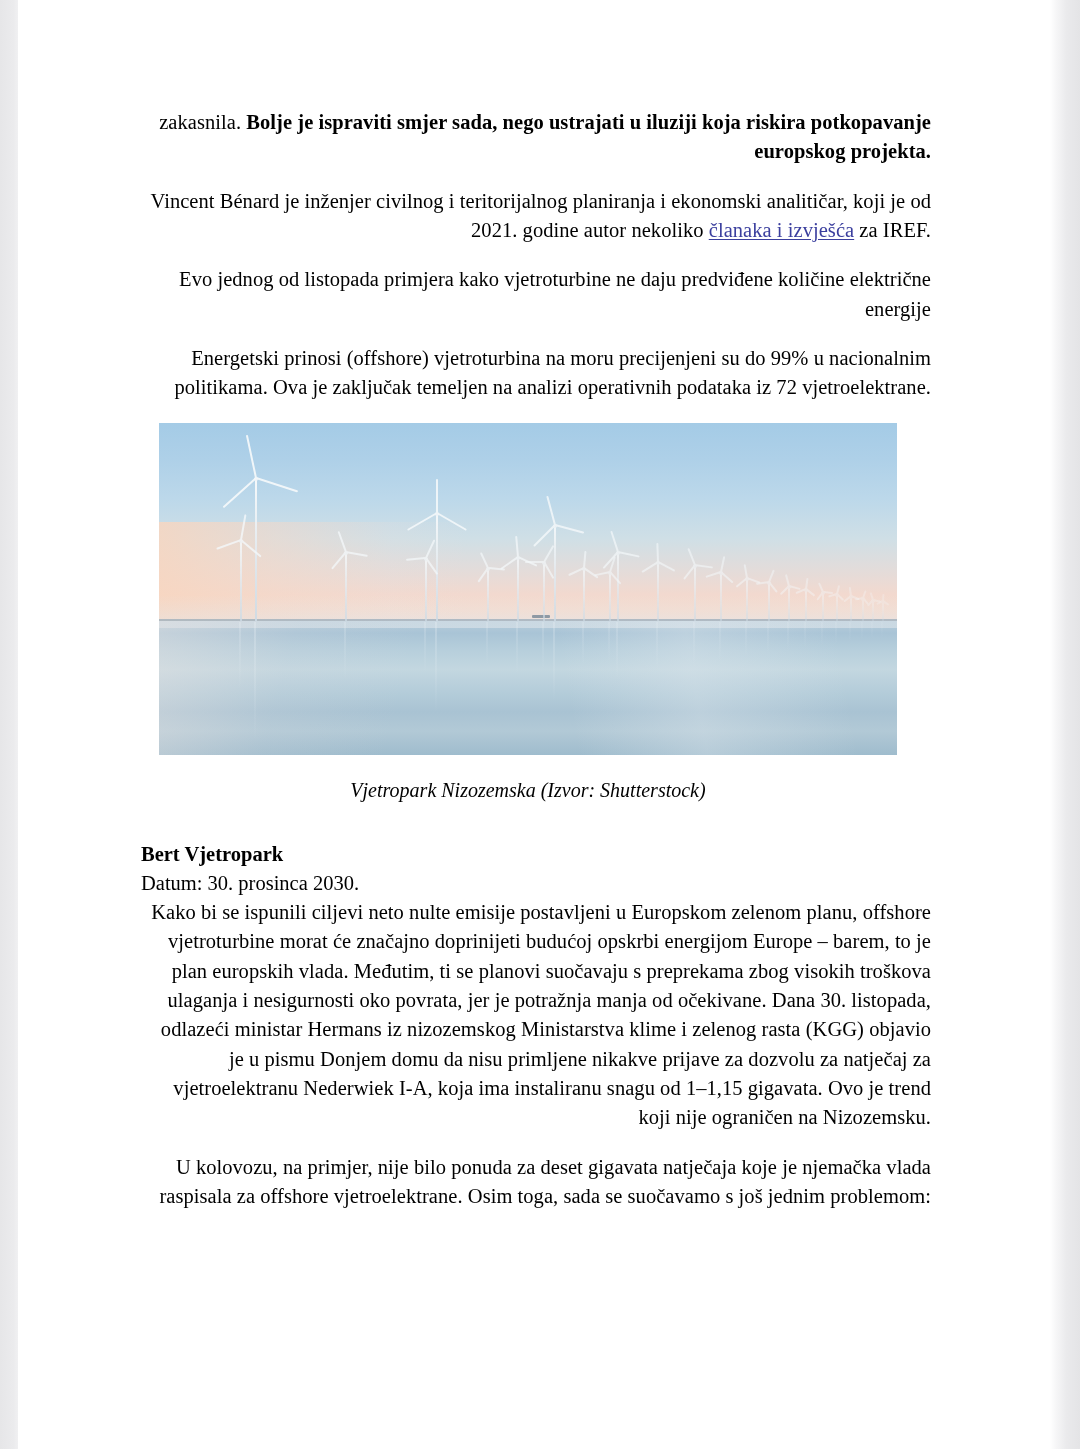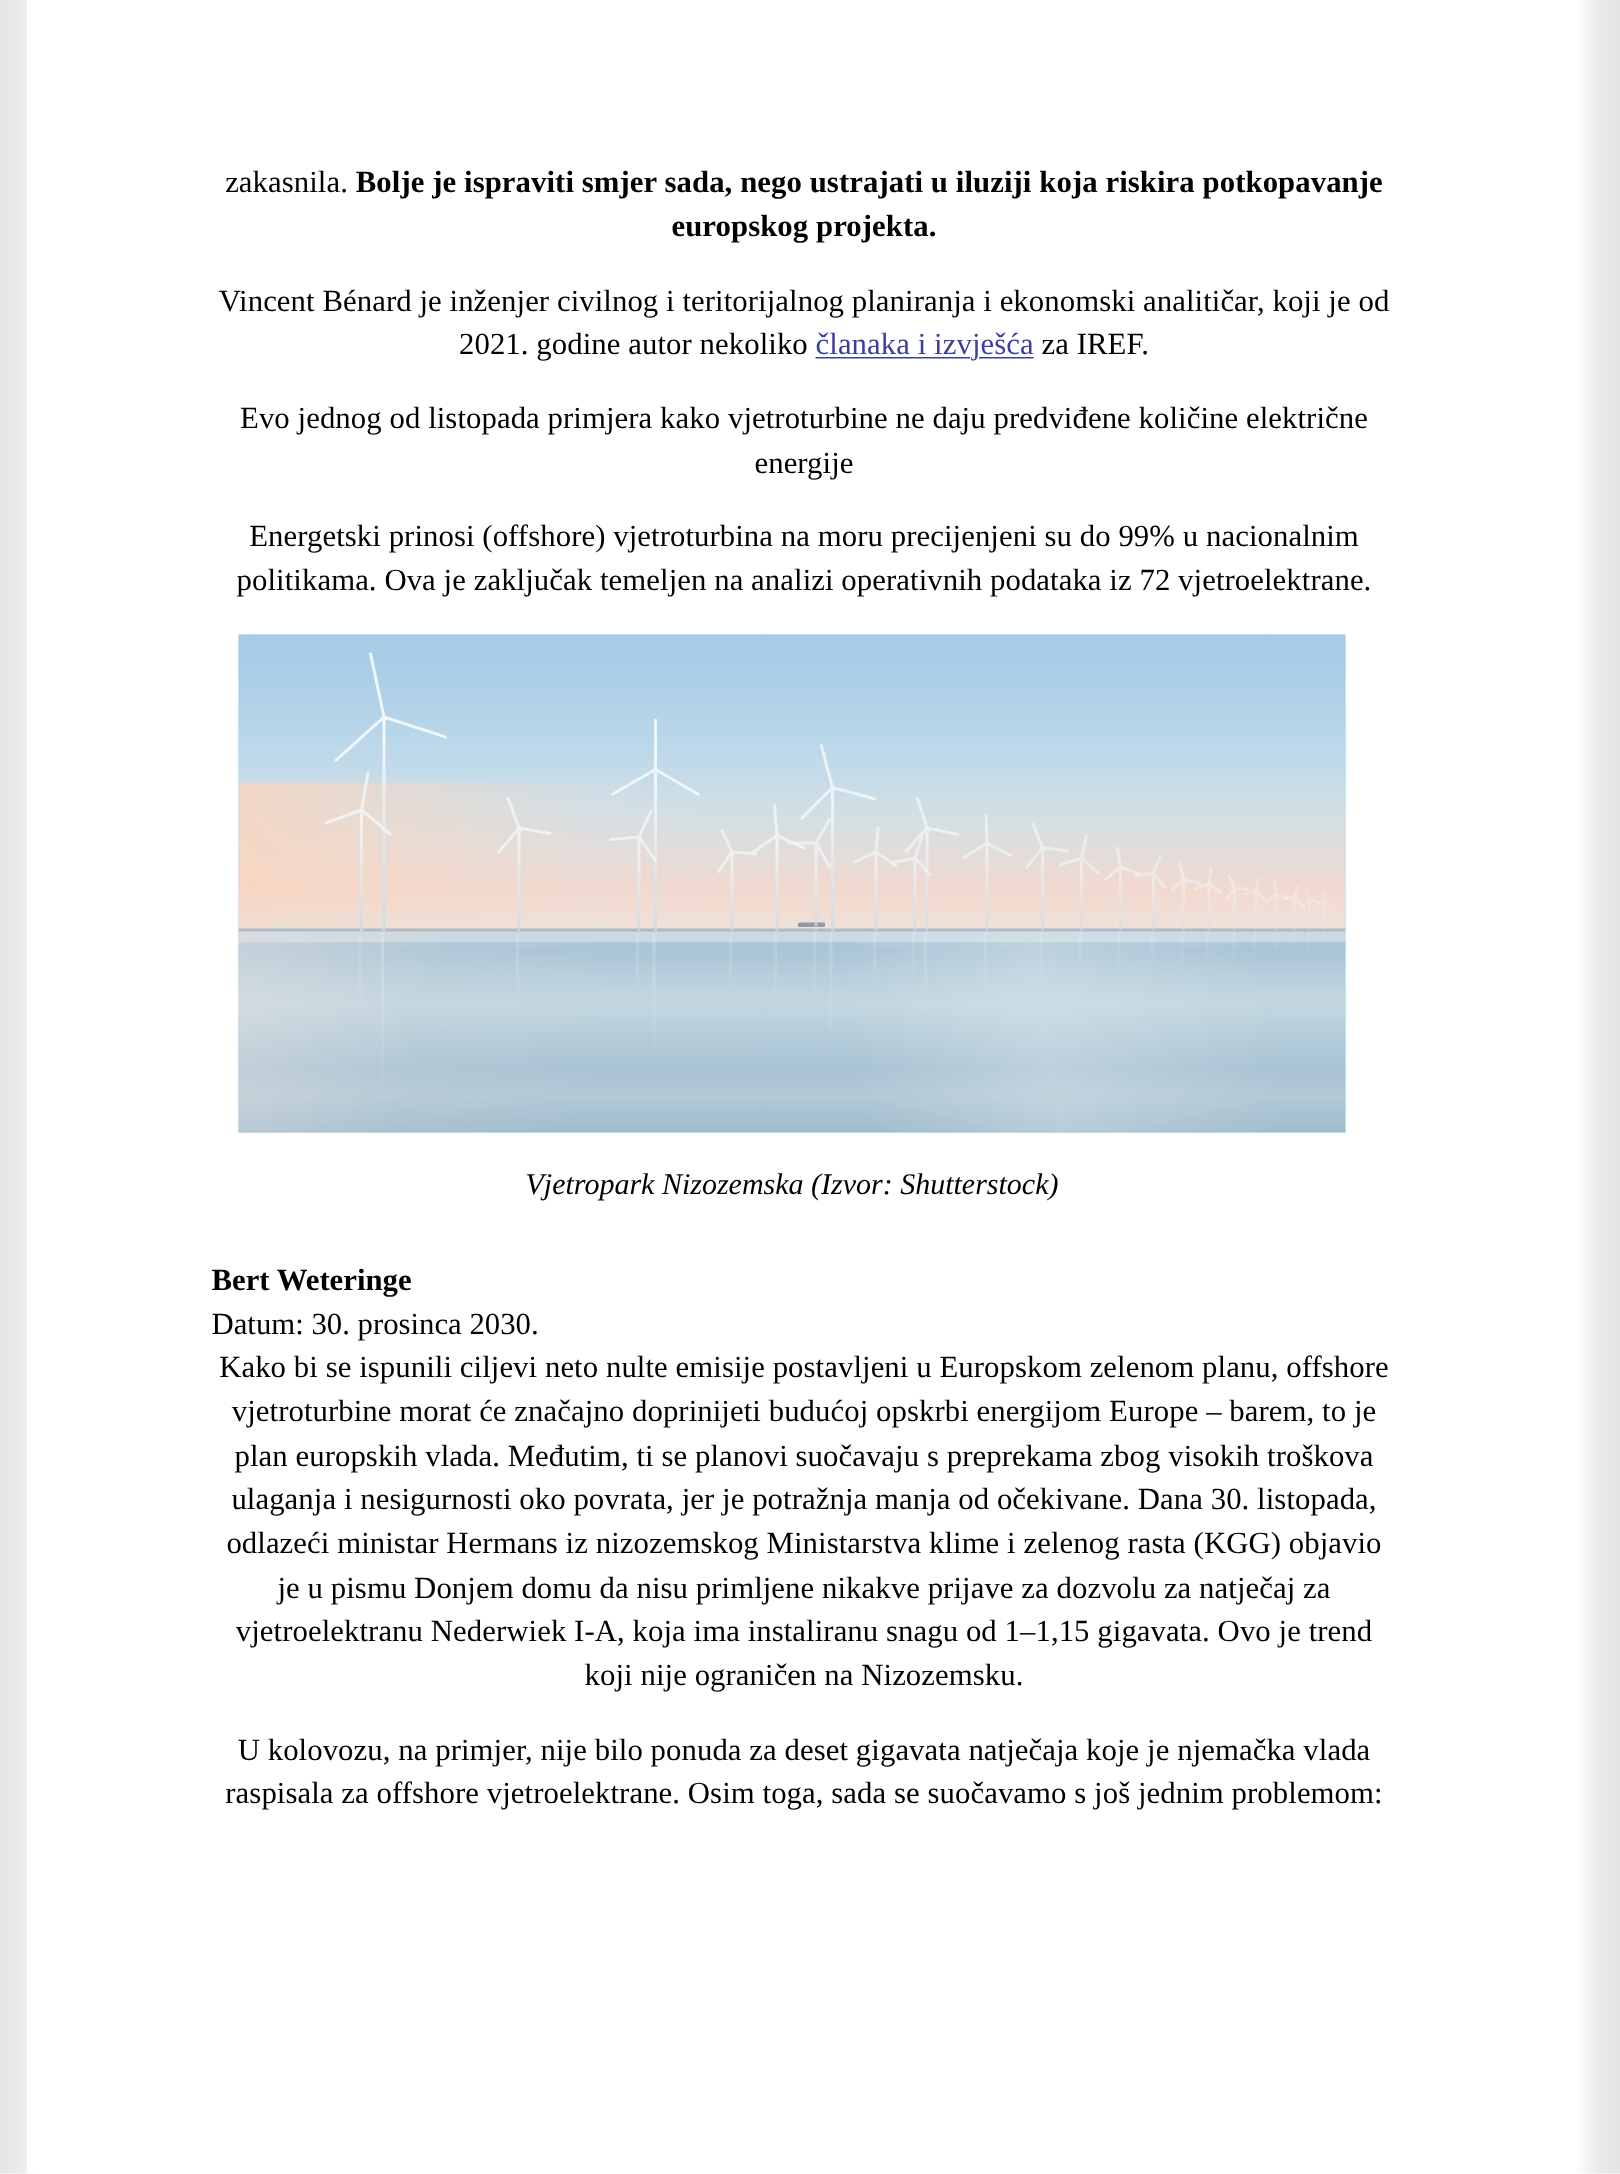--- a/index.html
+++ b/index.html
@@ -48,21 +48,21 @@
     left: 123px;
     top: 108px;
     width: 790px;
   }
 
   p.para {
     margin: 0 0 20px 0;
     font-size: 20.5px;
     line-height: 1.43;
     color: #000000;
-    text-align: center;
+    text-align: right;
     letter-spacing: 0.05px;
   }
 
   .b { font-weight: bold; }
 
   a.doc-link,
   .doc-link {
     color: #3b3f9e;
     text-decoration: none;
   }
@@ -461,21 +461,21 @@
               <div class="blade" style="width: 7px; bottom: 19px; transform: rotate(274deg);"></div>
             </div>
             <div class="reflection" style="left: 97.9%; height: 16.15px; bottom: auto; top: calc(59.7% + 1px); position: absolute; opacity: 0.1485;"></div>
           </div>
       </div>
 
       <div class="caption">Vjetropark Nizozemska (Izvor: Shutterstock)</div>
     </div>
 
     <div class="byline">
-      <span class="name">Bert Weteringe</span>
+      <span class="name">Bert Vjetropark</span>
       <span class="date">Datum: 30. prosinca 2030.</span>
     </div>
 
     <p class="para tail">Kako bi se ispunili ciljevi neto nulte emisije postavljeni u Europskom zelenom planu, offshore vjetroturbine morat će značajno doprinijeti budućoj opskrbi energijom Europe – barem, to je plan europskih vlada. Međutim, ti se planovi suočavaju s preprekama zbog visokih troškova ulaganja i nesigurnosti oko povrata, jer je potražnja manja od očekivane. Dana 30. listopada, odlazeći ministar Hermans iz nizozemskog Ministarstva klime i zelenog rasta (KGG) objavio je u pismu Donjem domu da nisu primljene nikakve prijave za dozvolu za natječaj za vjetroelektranu Nederwiek I-A, koja ima instaliranu snagu od 1–1,15 gigavata. Ovo je trend koji nije ograničen na Nizozemsku.</p>
 
     <p class="para">U kolovozu, na primjer, nije bilo ponuda za deset gigavata natječaja koje je njemačka vlada raspisala za offshore vjetroelektrane. Osim toga, sada se suočavamo s još jednim problemom:</p>
 
   </div>
 </div>
 

